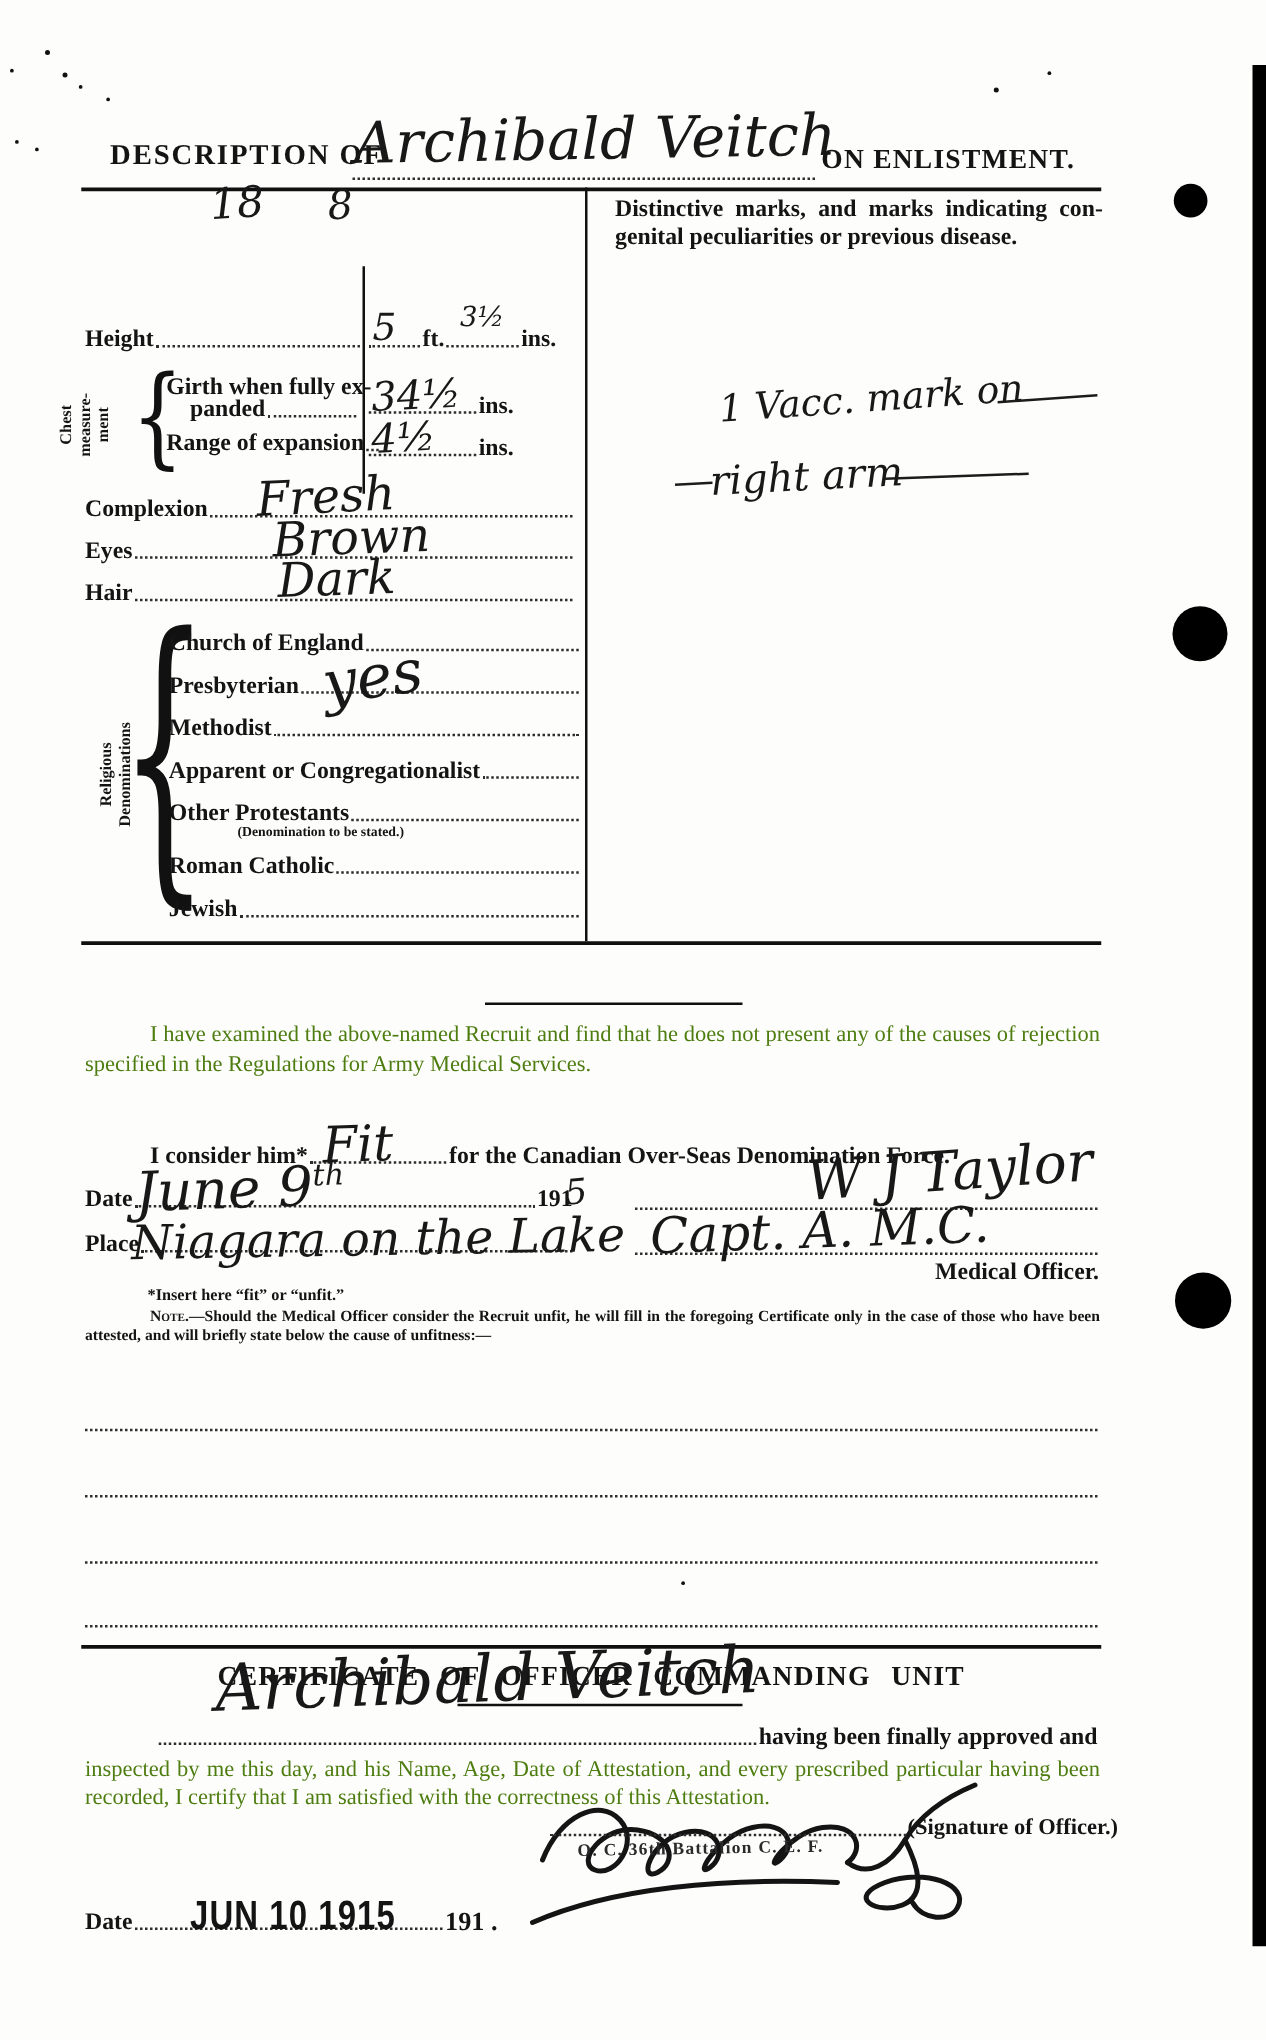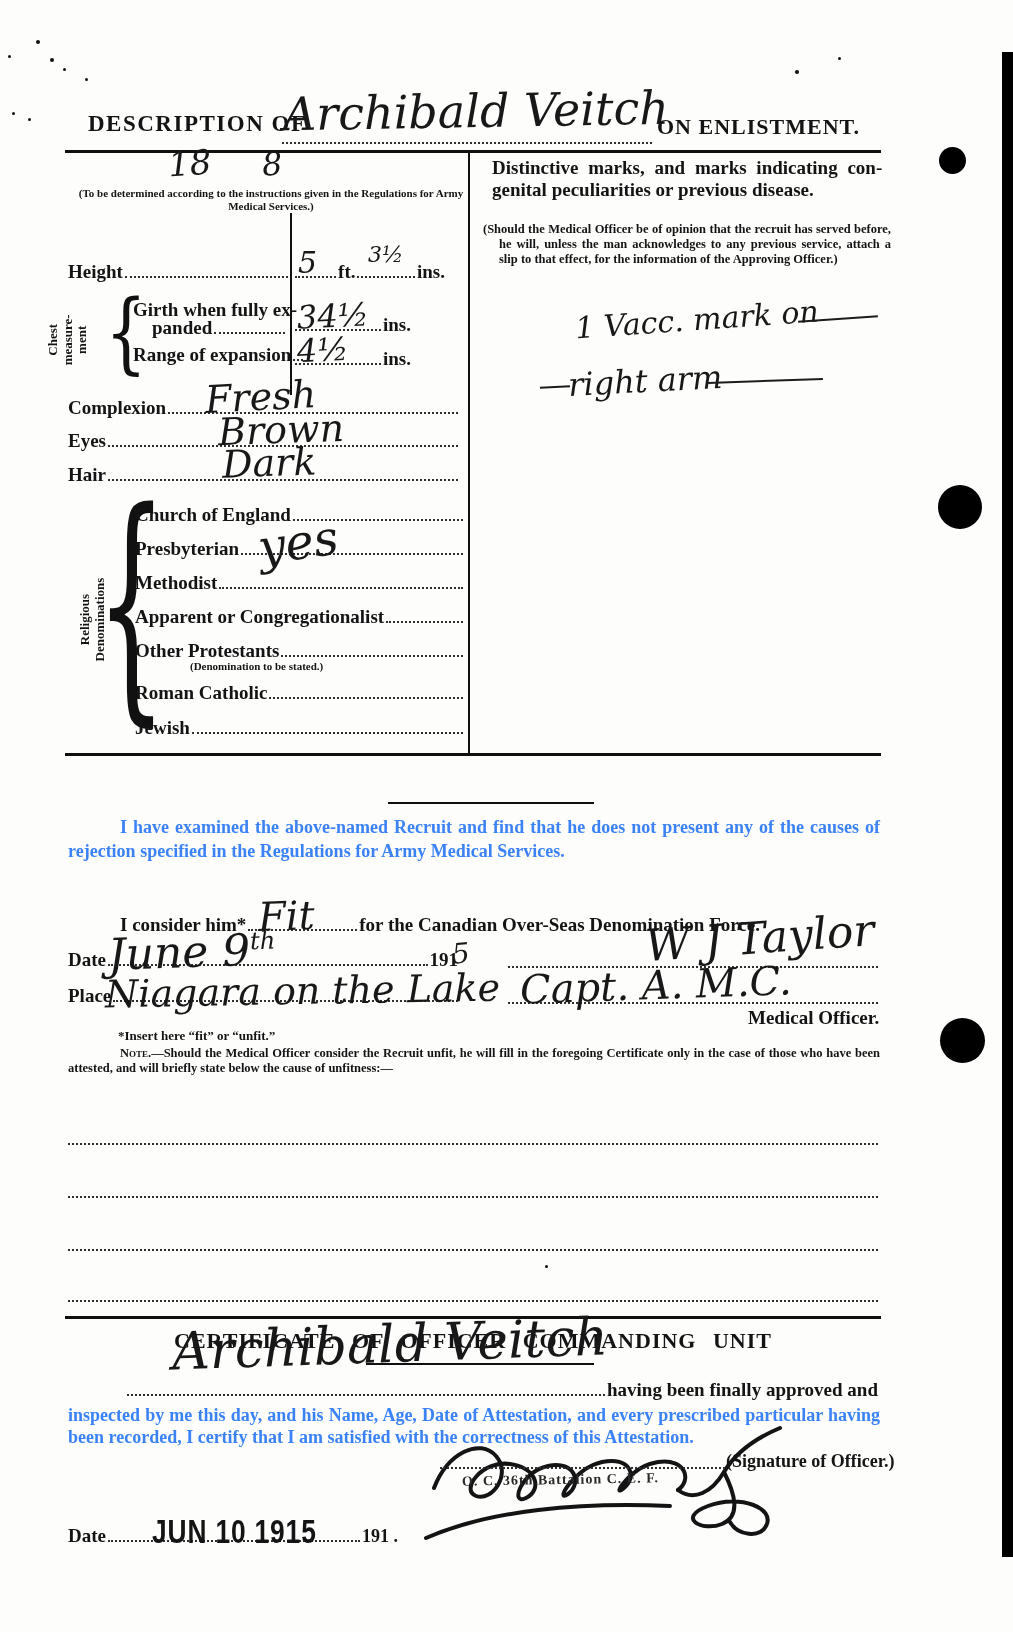--- a/index.html
+++ b/index.html
@@ -1,20 +1,20 @@
 <!DOCTYPE html>
 <html><head>
 <meta charset="utf-8">
 <style>
   html,body{margin:0;padding:0;background:#888;}
   .page{position:relative;width:1013px;height:1632px;background:#fdfdfc;
         font-family:"Liberation Serif",serif;color:#141414;overflow:hidden;}
   .abs{position:absolute;}
   .print{font-weight:bold;line-height:1.05;white-space:nowrap;}
-  .para{font-weight:bold;text-align:justify;line-height:1.32;color:#3b82f6;}
+  .para{font-weight:normal;text-align:justify;line-height:1.32;color:#4d7c0f;}
   .hw{position:absolute;font-family:"DejaVu Serif",serif;font-style:italic;
       color:#181818;white-space:nowrap;line-height:1;}
   .row{position:absolute;display:flex;align-items:flex-end;}
   .dots{flex:1;border-bottom:2px dotted #2e2e2e;margin:0 2px 4px 2px;min-width:10px;}
   .dline{position:absolute;border-bottom:2px dotted #2e2e2e;}
   .rule{position:absolute;background:#101010;}
   .hole{position:absolute;background:#000;border-radius:50%;}
   .speck{position:absolute;background:#111;border-radius:50%;}
   .sect-heading{position:absolute;left:65px;width:816px;text-align:center;
       font-weight:bold;font-size:22px;letter-spacing:1px;word-spacing:13px;}
@@ -51,21 +51,20 @@
   <div class="abs print" style="left:88px;top:112px;font-size:23px;letter-spacing:1.5px">DESCRIPTION OF</div>
   <div class="hw" style="left:283px;top:88px;font-size:46px;transform:rotate(-1deg)">Archibald Veitch</div>
   <div class="dline" style="left:282px;top:126px;width:370px;height:16px"></div>
   <div class="abs print" style="left:657px;top:115px;font-size:22px;letter-spacing:1px">ON ENLISTMENT.</div>
 
   <div class="rule" style="left:65px;top:150px;width:816px;height:3px"></div>
   <div class="rule" style="left:468px;top:150px;width:2px;height:603px"></div>
 
   <div class="hw" style="left:168px;top:146px;font-size:34px;transform:rotate(-4deg)">18</div>
   <div class="hw" style="left:262px;top:148px;font-size:32px;transform:rotate(-4deg)">8</div>
-  <div class="abs small" style="left:75px;top:187px;width:392px;font-size:11px;text-align:center;line-height:1.15">(To be determined according to the instructions given in the Regulations for Army Medical Services.)</div>
 
   <div class="rule" style="left:290px;top:213px;width:2px;height:182px"></div>
 
   <div class="row" style="left:68px;top:262px;width:222px">
     <span class="print" style="font-size:19px">Height</span>
     <span class="dots"></span>
   </div>
   <div class="row" style="left:293px;top:262px;width:152px">
     <span class="dots"></span>
     <span class="print" style="font-size:19px">ft.</span>
@@ -149,21 +148,20 @@
     <span class="print" style="font-size:19px">Roman Catholic</span>
     <span class="dots"></span>
   </div>
   <div class="row" style="left:135px;top:718px;width:330px">
     <span class="print" style="font-size:19px">Jewish</span>
     <span class="dots"></span>
   </div>
 
   <div class="abs print" style="left:492px;top:158px;font-size:19px;word-spacing:5px">Distinctive marks, and marks indicating con-</div>
   <div class="abs print" style="left:492px;top:180px;font-size:19px">genital peculiarities or previous disease.</div>
-  <div class="abs small" style="left:483px;top:222px;width:392px;font-size:12.5px;text-align:justify;padding-left:16px;text-indent:-16px">(Should the Medical Officer be of opinion that the recruit has served before, he will, unless the man acknowledges to any previous service, attach a slip to that effect, for the information of the Approving Officer.)</div>
   <div class="hw" style="left:575px;top:305px;font-size:30px;transform:rotate(-4deg)">1 Vacc. mark on</div>
   <div class="flourish" style="left:798px;top:318px;width:80px;transform:rotate(-4deg)"></div>
   <div class="hw" style="left:568px;top:365px;font-size:32px;transform:rotate(-3deg)">right arm</div>
   <div class="flourish" style="left:540px;top:386px;width:30px;transform:rotate(-3deg)"></div>
   <div class="flourish" style="left:708px;top:380px;width:115px;transform:rotate(-2deg)"></div>
 
   <div class="rule" style="left:65px;top:753px;width:816px;height:3px"></div>
   <div class="rule" style="left:388px;top:802px;width:206px;height:2px"></div>
 
   <div class="abs para" style="left:68px;top:816px;width:812px;font-size:18px;text-indent:52px">I have examined the above-named Recruit and find that he does not present any of the causes of rejection specified in the Regulations for Army Medical Services.</div>
@@ -225,17 +223,17 @@
     <path d="M6,116 C70,88 160,80 250,84" stroke="#141414" stroke-width="4" fill="none" stroke-linecap="round"></path>
   </svg>
 
   <div class="dline" style="left:440px;top:1455px;width:285px;height:12px"></div>
   <div class="abs print" style="left:726px;top:1452px;font-size:18px">(Signature of Officer.)</div>
   <div class="abs" style="left:462px;top:1472px;font-size:14px;color:#2a2a2a;letter-spacing:1px;transform:rotate(-1deg);font-weight:bold">O. C. 36th Battalion C. E. F.</div>
 
   <div class="row" style="left:68px;top:1526px;width:330px">
     <span class="print" style="font-size:19px">Date</span>
     <span class="dots"></span>
-    <span class="print" style="font-size:18px">191 .</span>
+    <span class="print" style="font-size:21px">191 .</span>
   </div>
   <div class="abs" style="left:152px;top:1514px;font-family:'Liberation Sans',sans-serif;font-weight:bold;font-size:31px;letter-spacing:1px;transform:scale(0.85,1.05);transform-origin:left top;color:#141414;white-space:nowrap">JUN 10 1915</div>
 
 </div>
 
 </body></html>

